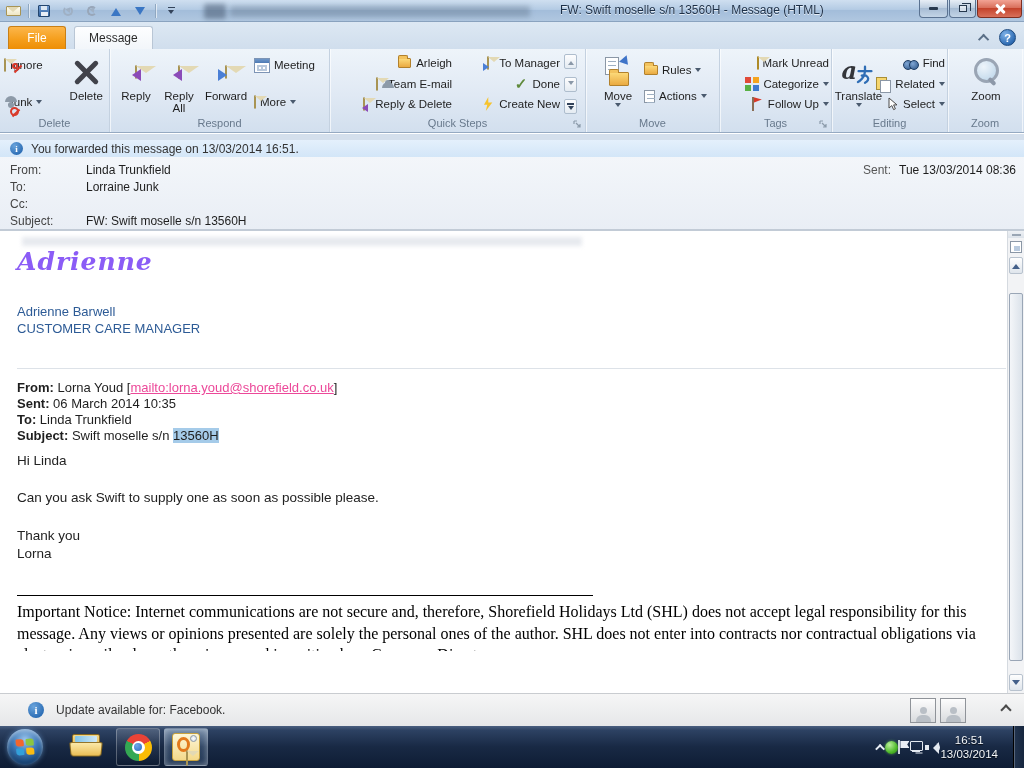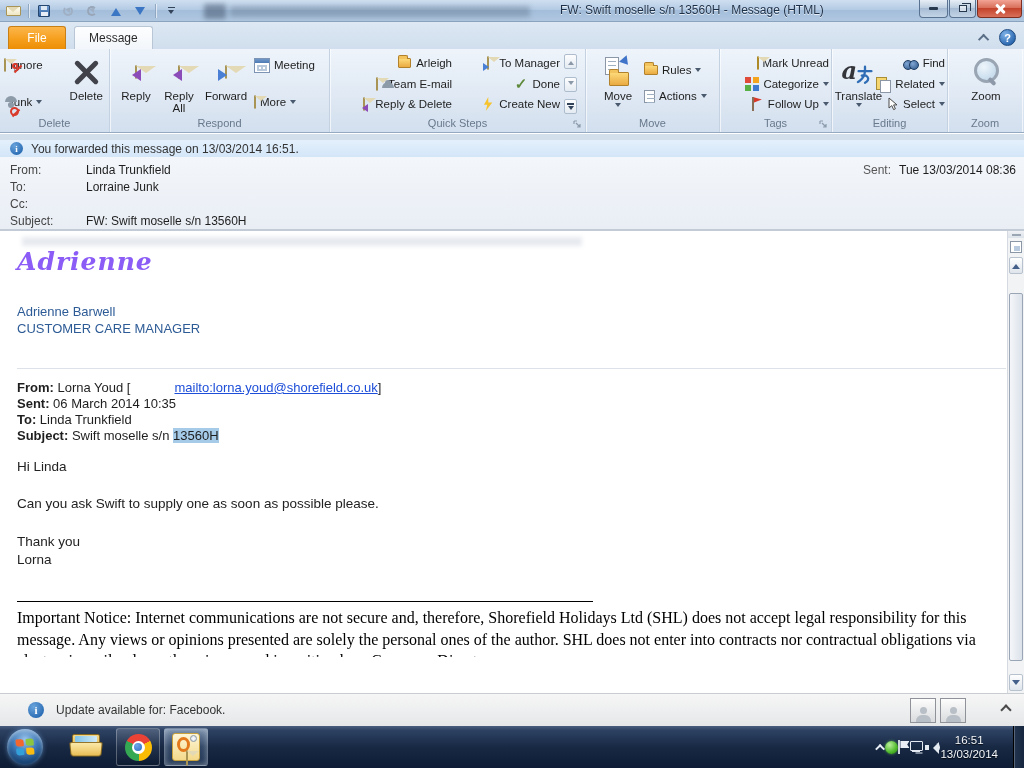--- a/index.html
+++ b/index.html
@@ -147,24 +147,24 @@
   
   .bodyarea { position:absolute; top:230px; left:0; right:0; height:463px; background:#fff; border-top:1px solid #c2cbd6; }
   .bodycontent { position:absolute; left:6px; top:0; right:18px; bottom:0; overflow:hidden; padding:4px 0 0 11px; }
   .body-redact { position:absolute; left:16px; top:6px; width:560px; height:9px; background:rgba(185,195,210,.35); filter:blur(2px); }
   .sig-script { font-family:"DejaVu Serif", serif; font-style:italic; font-weight:bold; font-size:25px; color:#8b5cf6; margin-top:12px; letter-spacing:1px; }
   .sig-name { margin-top:27px; font-size:13px; color:#2d5b96; line-height:17px; }
   .sig-title { font-size:13px; color:#2d5b96; line-height:17px; }
   .quote-sep { margin-top:31px; border-top:1px solid #dde2e8; width:992px; }
   .quoted { margin-top:11px; font-size:13px; line-height:16px; color:#1e1e1e; }
   .quoted b { font-weight:bold; }
-  .qlink { color:#1d4ed8; text-decoration:underline;padding-left:44px; }
+  .qlink { color:#ec4899; text-decoration:underline; }
   .hl { background:#a5cbe9; }
   .msgpara { font-size:13.5px; color:#222; }
-  .p-greet { margin-top:15px; }
+  .p-greet { margin-top:9px; }
   .p-1 { margin-top:22px; }
   .p-2 { margin-top:22px; }
   .p-thanks { margin-top:22px; line-height:18px; }
   .blackline { margin-top:32px; width:576px; border-top:1.5px solid #000; }
   .notice { margin-top:5px; font-family:"Liberation Serif", serif; font-size:16px; line-height:21.5px; color:#000; width:985px; height:50px; overflow:hidden; }
 
   
   .vscroll { position:absolute; right:0; top:0; width:17px; bottom:0; background:#f2f3f5; border-left:1px solid #d5dae0; }
   .sb-split { height:7px; display:flex; align-items:center; justify-content:center; background:linear-gradient(#eef1f5,#dde3ea); }
   .sb-split i { width:9px; height:2px; background:#9aa6b4; }

